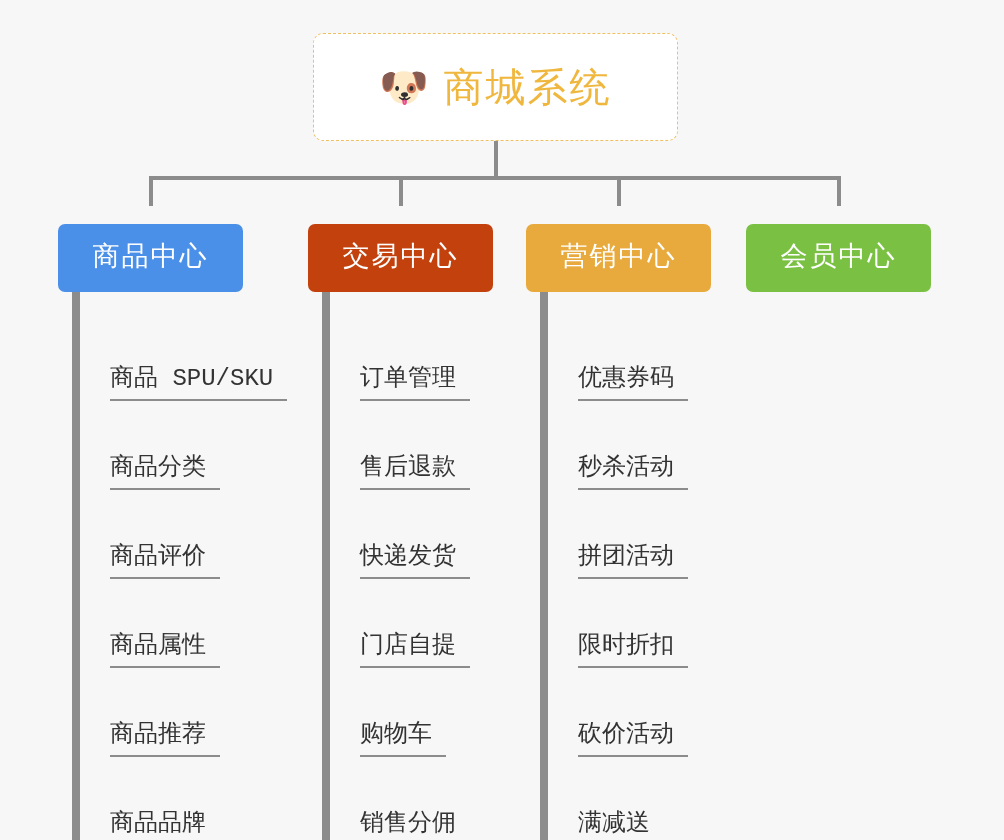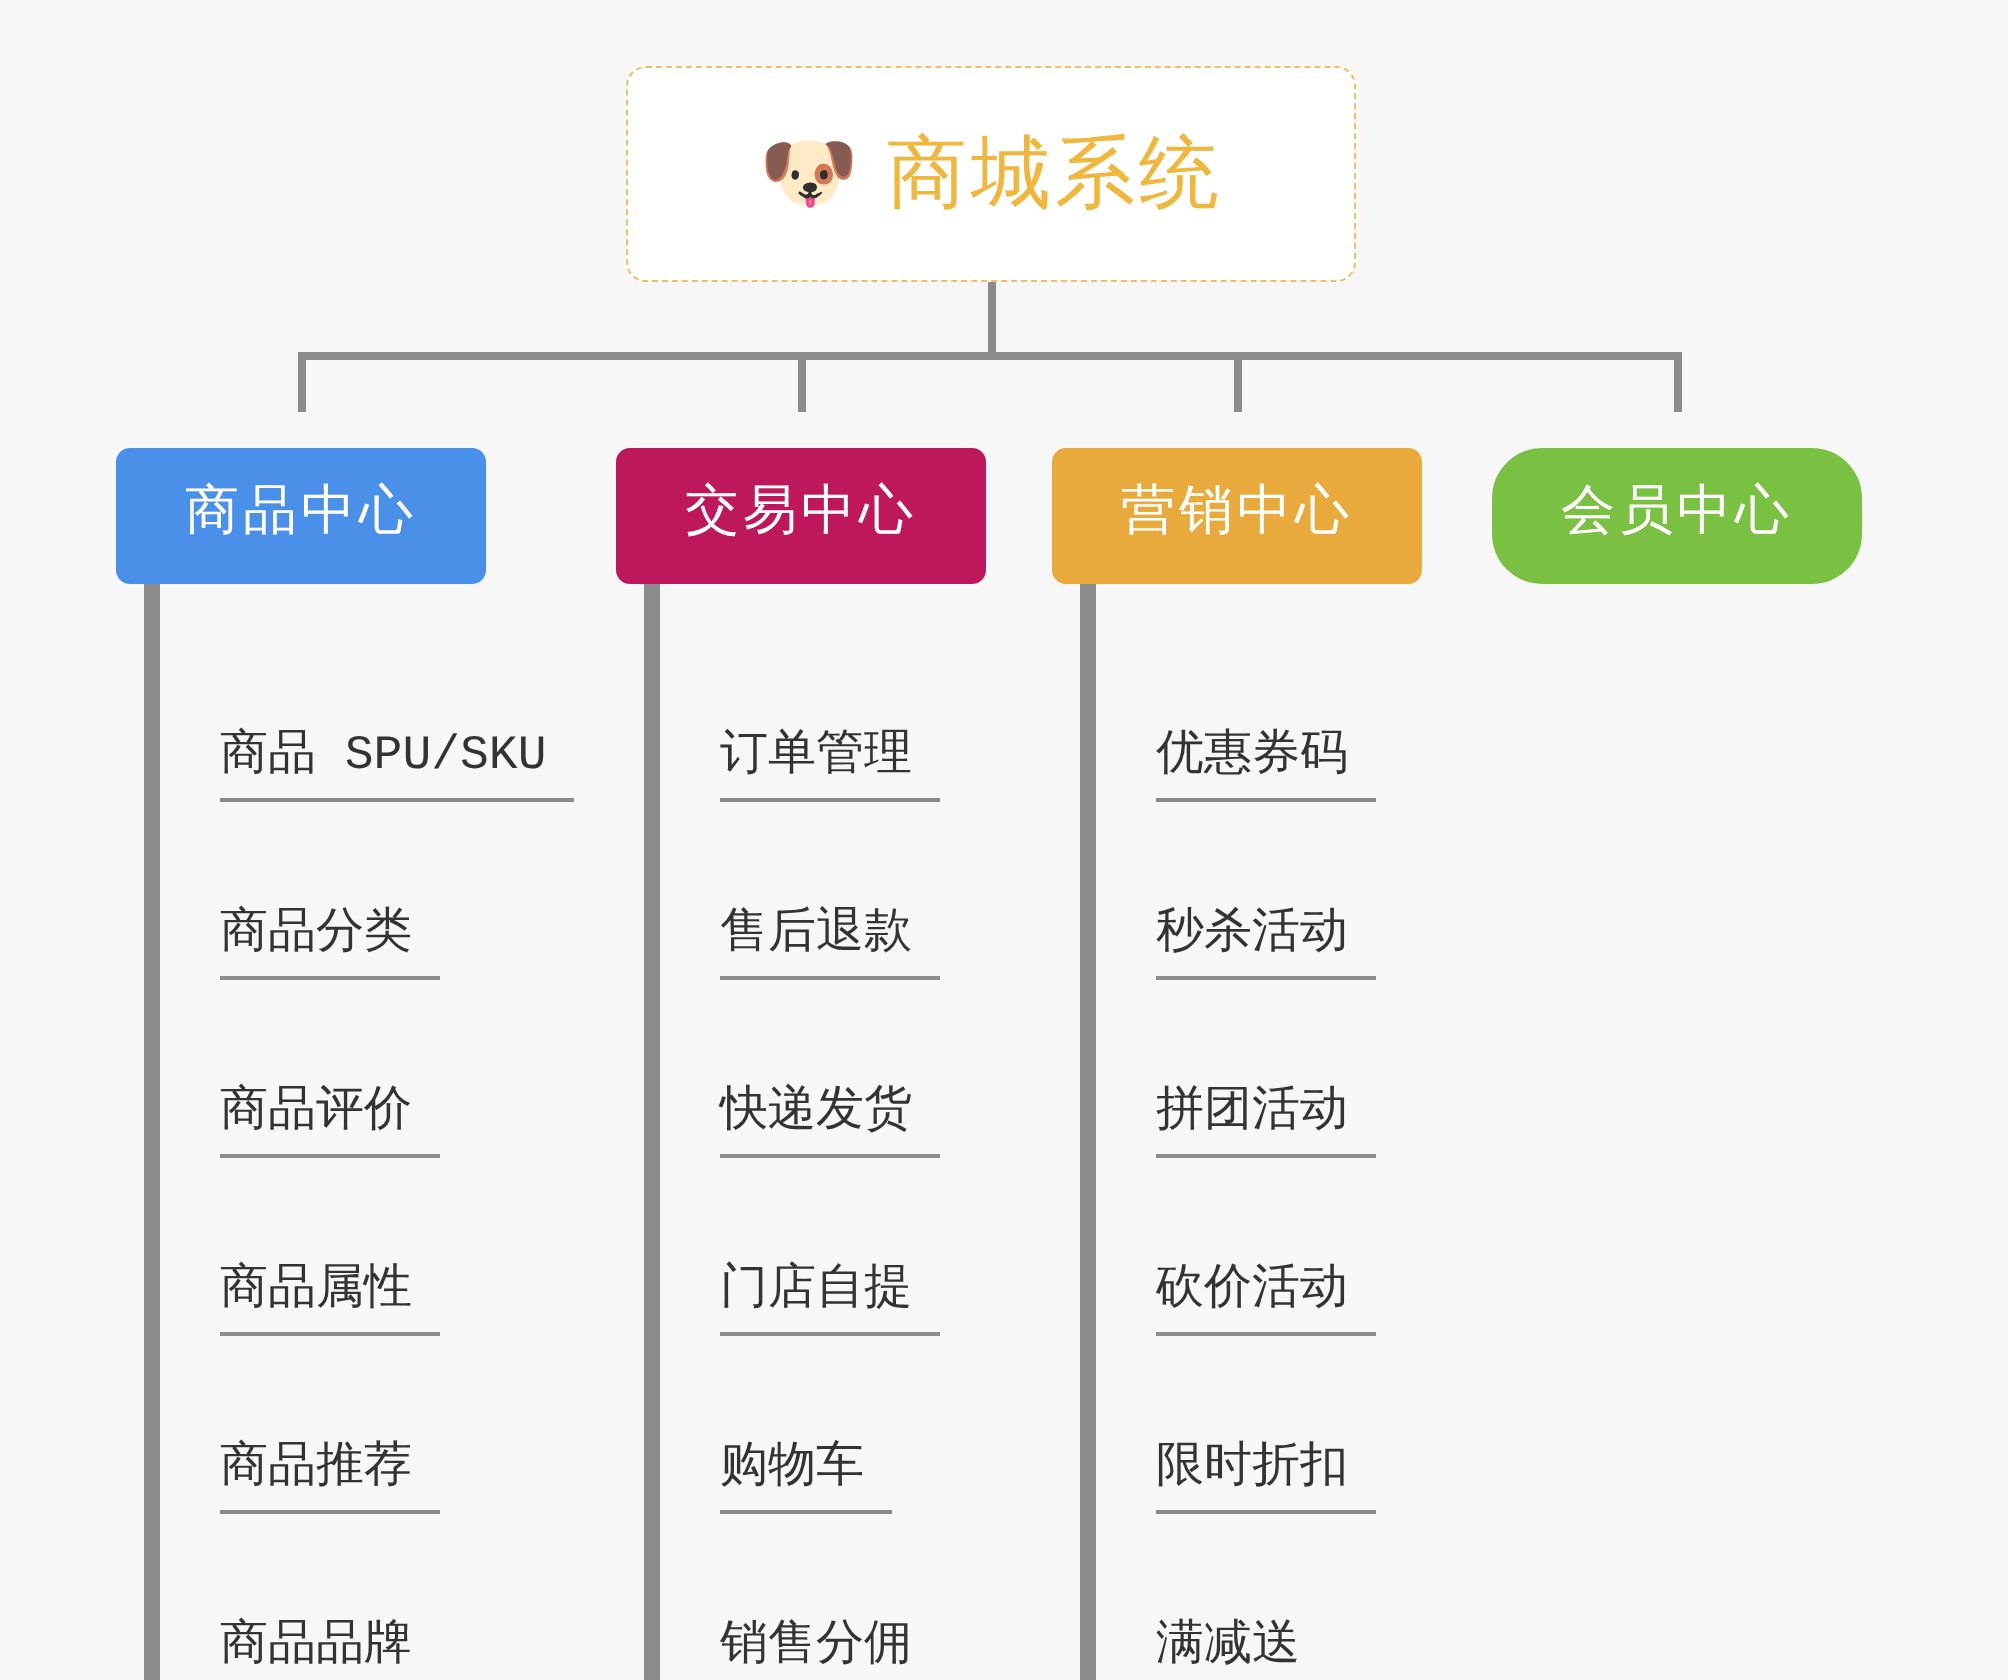--- a/index.html
+++ b/index.html
@@ -153,21 +153,21 @@
           </div>
           <div class="leaf-item">
             <span class="leaf-label" style="border-bottom-color: rgb(140, 140, 140);">商品推荐</span>
           </div>
           <div class="leaf-item">
             <span class="leaf-label" style="border-bottom-color: rgb(140, 140, 140);">商品品牌</span>
           </div>
         </div>
       </div>
       <div class="branch" style="left: 308px;">
-        <div class="branch-header" style="background: #be185d;">
+        <div class="branch-header" style="background: #c2410c;">
           <span>交易中心</span>
         </div>
         <div class="leaf-list" style="border-left-color: rgb(140, 140, 140);">
           <div class="leaf-item">
             <span class="leaf-label" style="border-bottom-color: rgb(140, 140, 140);">订单管理</span>
           </div>
           <div class="leaf-item">
             <span class="leaf-label" style="border-bottom-color: rgb(140, 140, 140);">售后退款</span>
           </div>
           <div class="leaf-item">
@@ -192,32 +192,32 @@
           <div class="leaf-item">
             <span class="leaf-label" style="border-bottom-color: rgb(140, 140, 140);">优惠券码</span>
           </div>
           <div class="leaf-item">
             <span class="leaf-label" style="border-bottom-color: rgb(140, 140, 140);">秒杀活动</span>
           </div>
           <div class="leaf-item">
             <span class="leaf-label" style="border-bottom-color: rgb(140, 140, 140);">拼团活动</span>
           </div>
           <div class="leaf-item">
+            <span class="leaf-label" style="border-bottom-color: rgb(140, 140, 140);">限时折扣</span>
+          </div>
+          <div class="leaf-item">
             <span class="leaf-label" style="border-bottom-color: rgb(140, 140, 140);">砍价活动</span>
           </div>
           <div class="leaf-item">
-            <span class="leaf-label" style="border-bottom-color: rgb(140, 140, 140);">限时折扣</span>
-          </div>
-          <div class="leaf-item">
             <span class="leaf-label" style="border-bottom-color: rgb(140, 140, 140);">满减送</span>
           </div>
         </div>
       </div>
       <div class="branch" style="left: 746px;">
-        <div class="branch-header" style="background: rgb(122, 193, 67); border-radius: 25px;">
+        <div class="branch-header" style="background: rgb(122, 193, 67);">
           <span>会员中心</span>
         </div>
       </div>
     </div>
 
 <div class="conn conn-drop" style="left: 149px; background: rgb(140, 140, 140);"></div>
     <div class="conn conn-drop" style="left: 399px; background: rgb(140, 140, 140);"></div>
     <div class="conn conn-drop" style="left: 617px; background: rgb(140, 140, 140);"></div>
     <div class="conn conn-drop" style="left: 837px; background: rgb(140, 140, 140);"></div>
   </div>

